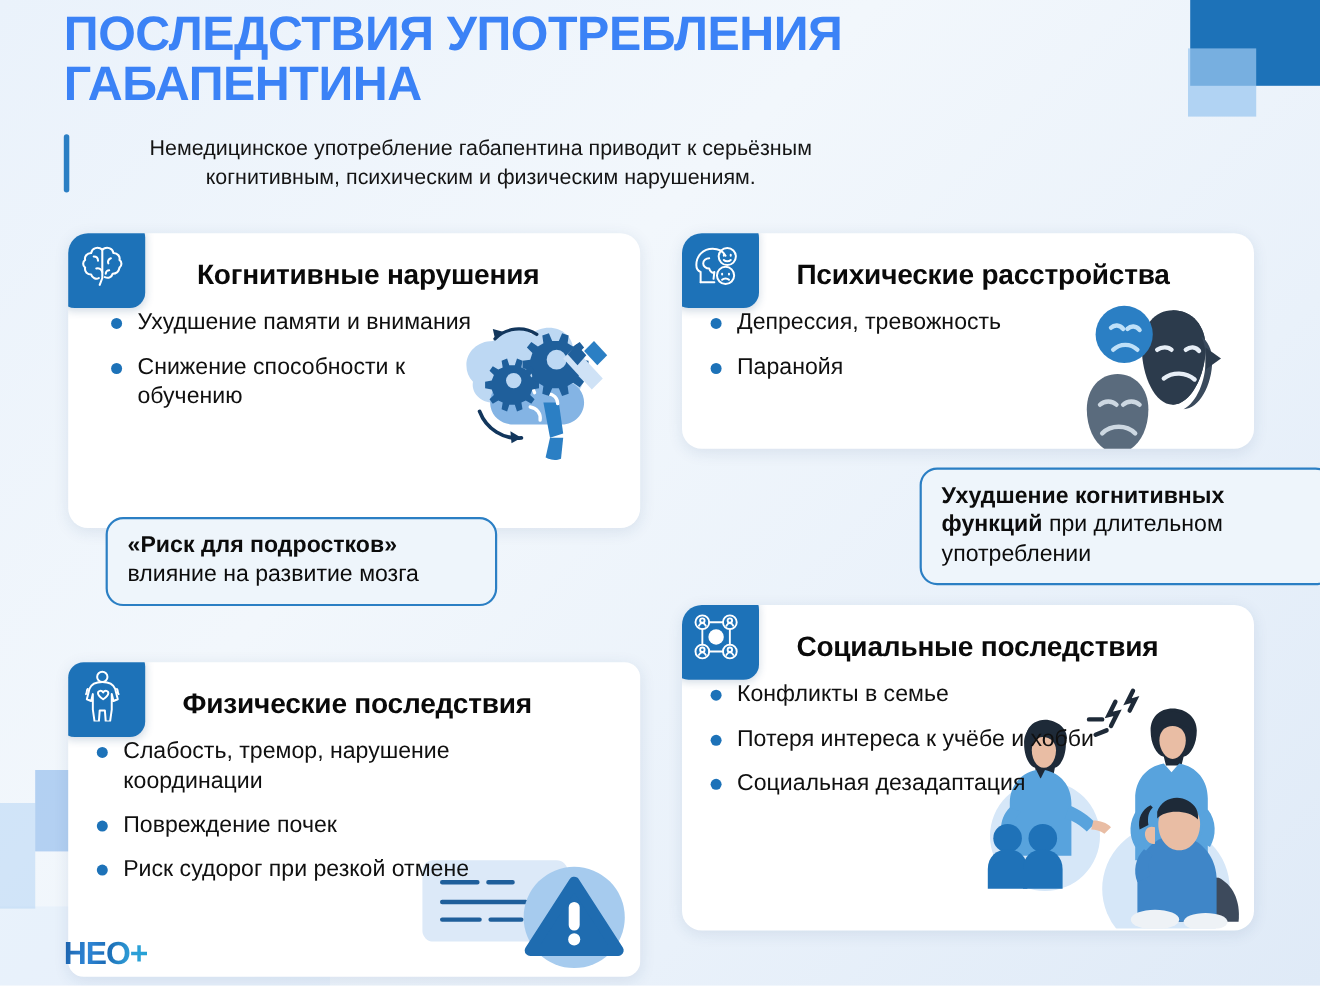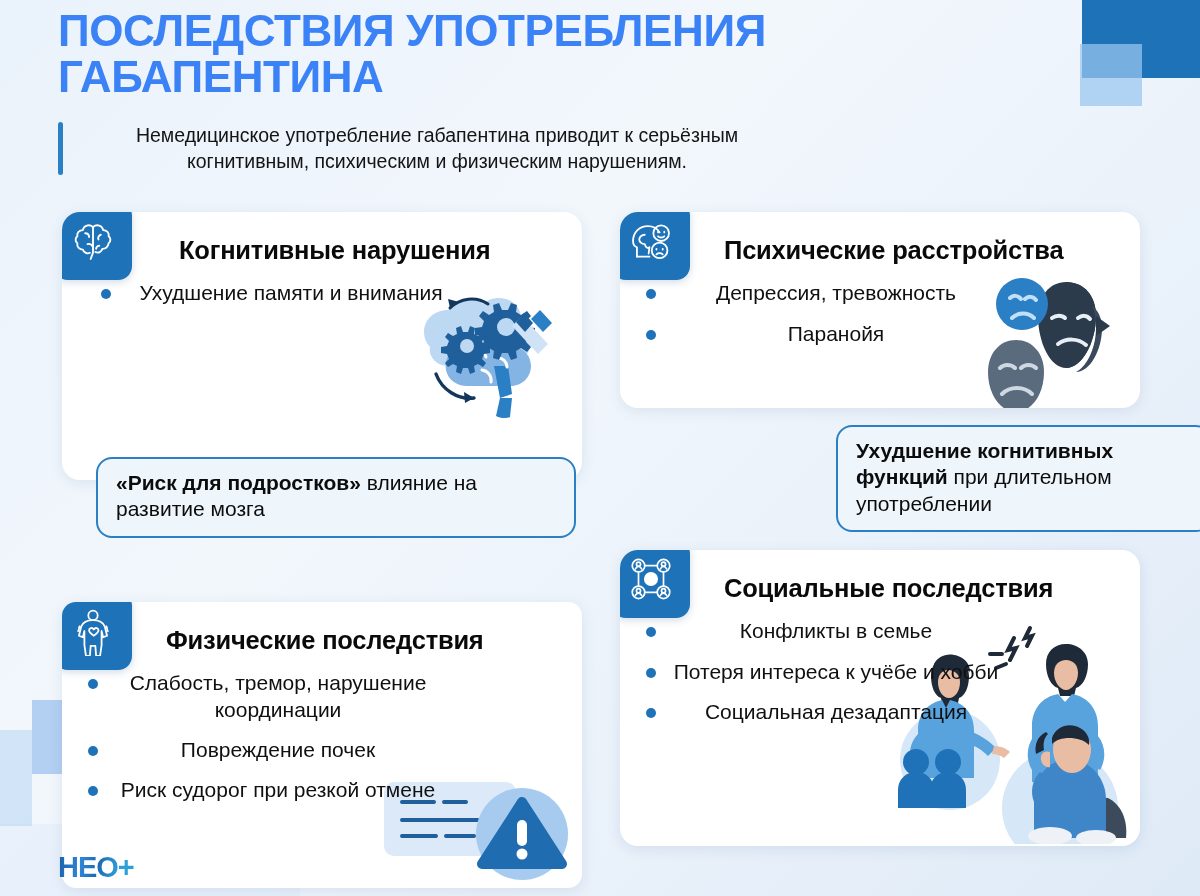--- a/index.html
+++ b/index.html
@@ -99,21 +99,20 @@
 
   ul.bullets { list-style: none; margin-top: 16px; }
   ul.bullets li {
     position: relative;
     padding-left: 28px;
     margin-bottom: 14px;
     font-size: 21px;
     line-height: 1.26;
     color: #101010;
     max-width: 360px;
-    text-align: center;
   }
   ul.bullets li:last-child { margin-bottom: 2px; }
   ul.bullets li::before {
     content: "";
     position: absolute;
     left: 4px;
     top: 9px;
     width: 10px;
     height: 10px;
     border-radius: 50%;
@@ -128,22 +127,22 @@
     padding: 11px 18px 13px 18px;
     font-size: 21px;
     line-height: 1.26;
     color: #0c0c0c;
   }
   .callout b { font-weight: 700; }
 
   .callout-teen {
     position: absolute;
     left: 34px;
-    top: 245px;
-    width: 480px;
+    top: 258px;
+    width: 356px;
     z-index: 5;
   }
   .callout-cog {
     position: absolute;
     left: 216px;
     top: 213px;
     width: 376px;
     z-index: 5;
   }
 
@@ -235,20 +234,21 @@
 
           <path d="M60 38c10-10 26-12 38-4" stroke="#12365c" stroke-width="3" fill="none" stroke-linecap="round"></path>
           <path d="M60 38l-2-9 11 3z" fill="#12365c"></path>
           <path d="M46 104c6 16 22 26 38 24" stroke="#12365c" stroke-width="3.4" fill="none" stroke-linecap="round"></path>
           <path d="M84 128l-10-6 1 11z" fill="#12365c"></path>
         </svg>
       </div>
 
       <ul class="bullets">
         <li>Ухудшение памяти и внимания</li>
+        <li>Снижение способности к обучению</li>
       </ul>
     </div>
 
     <div class="callout callout-teen">
       <b>«Риск для подростков»</b>
       <span>влияние на развитие мозга</span>
     </div>
 
     <div class="card card-physical">
       <div class="card-icon">

